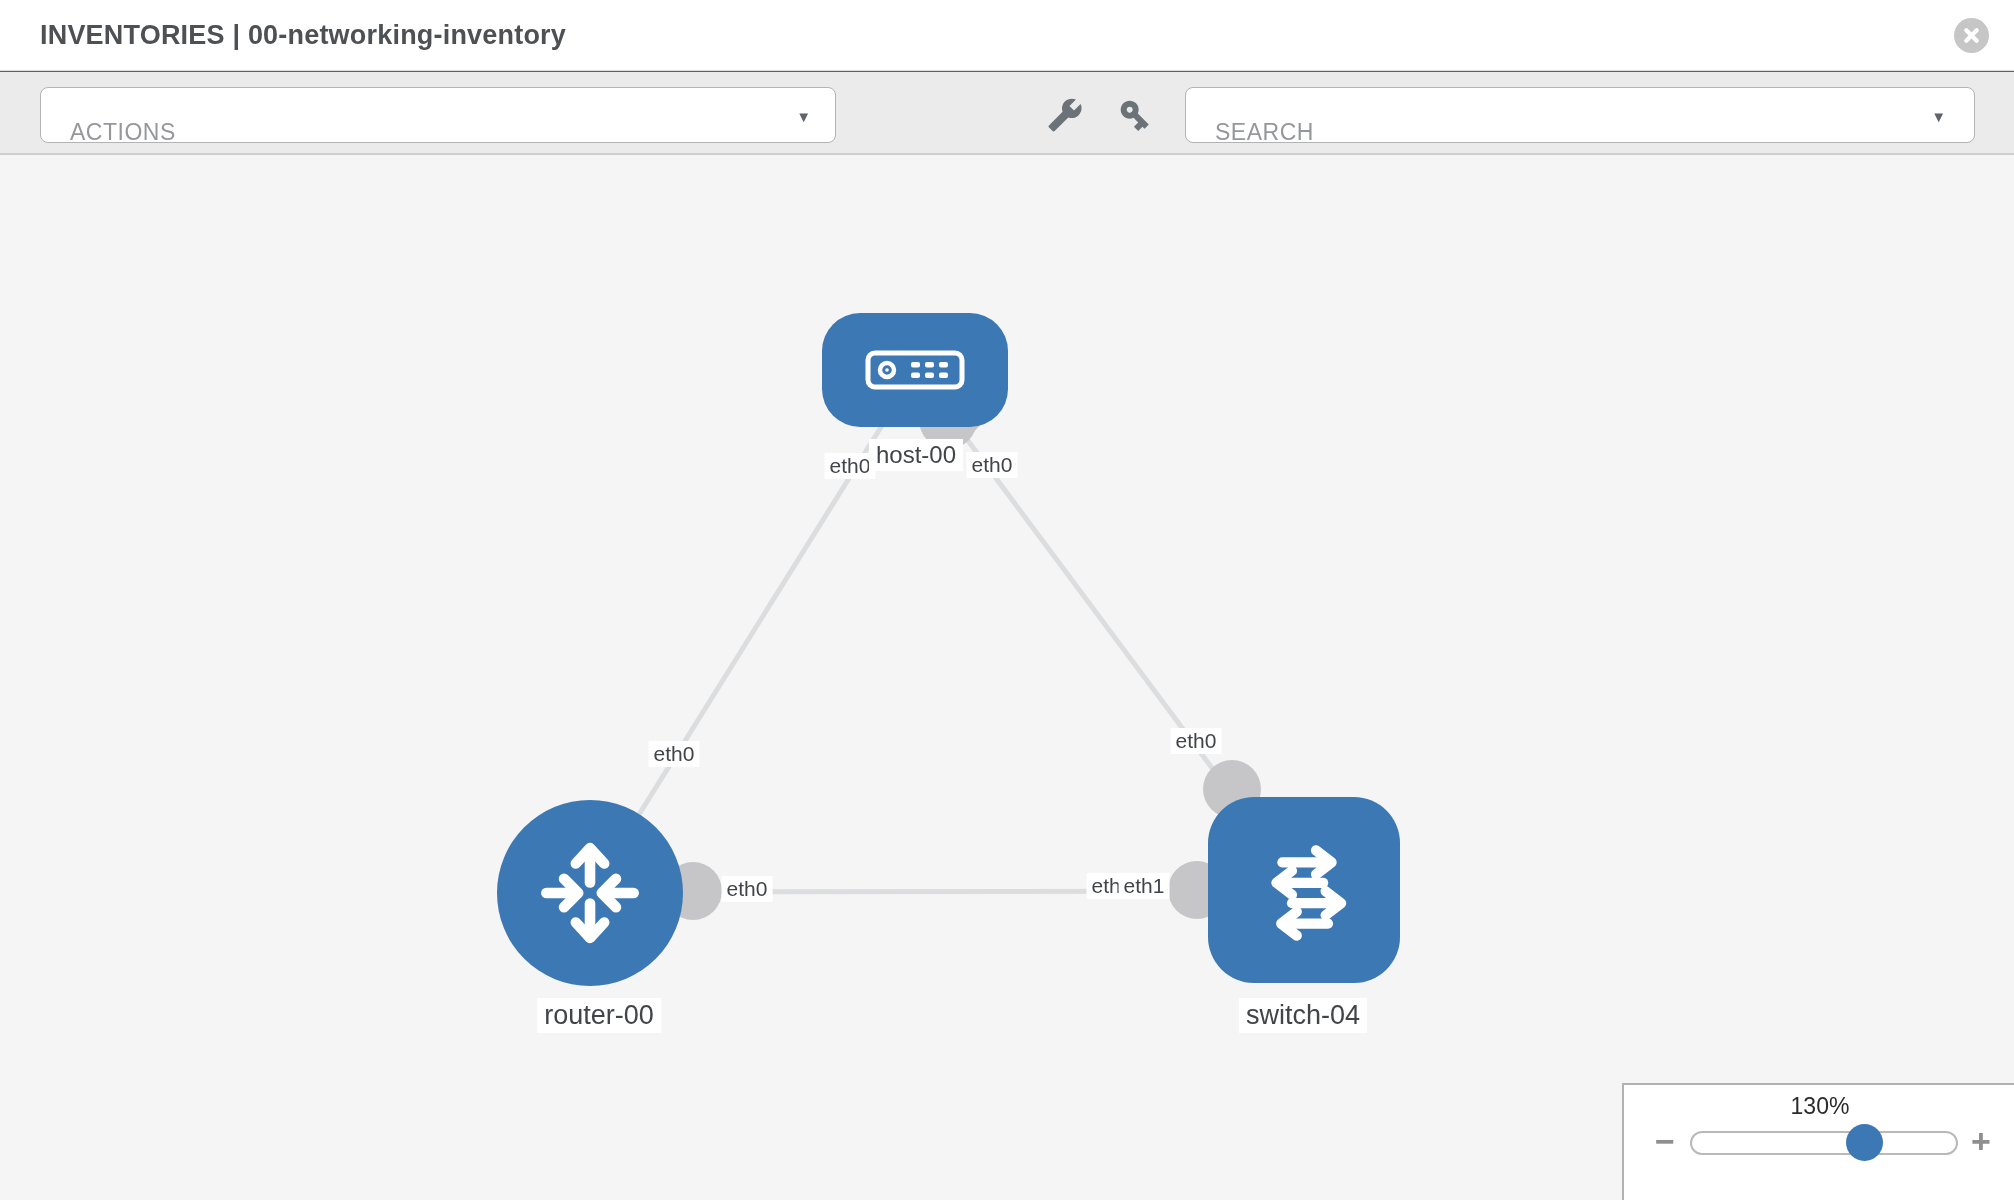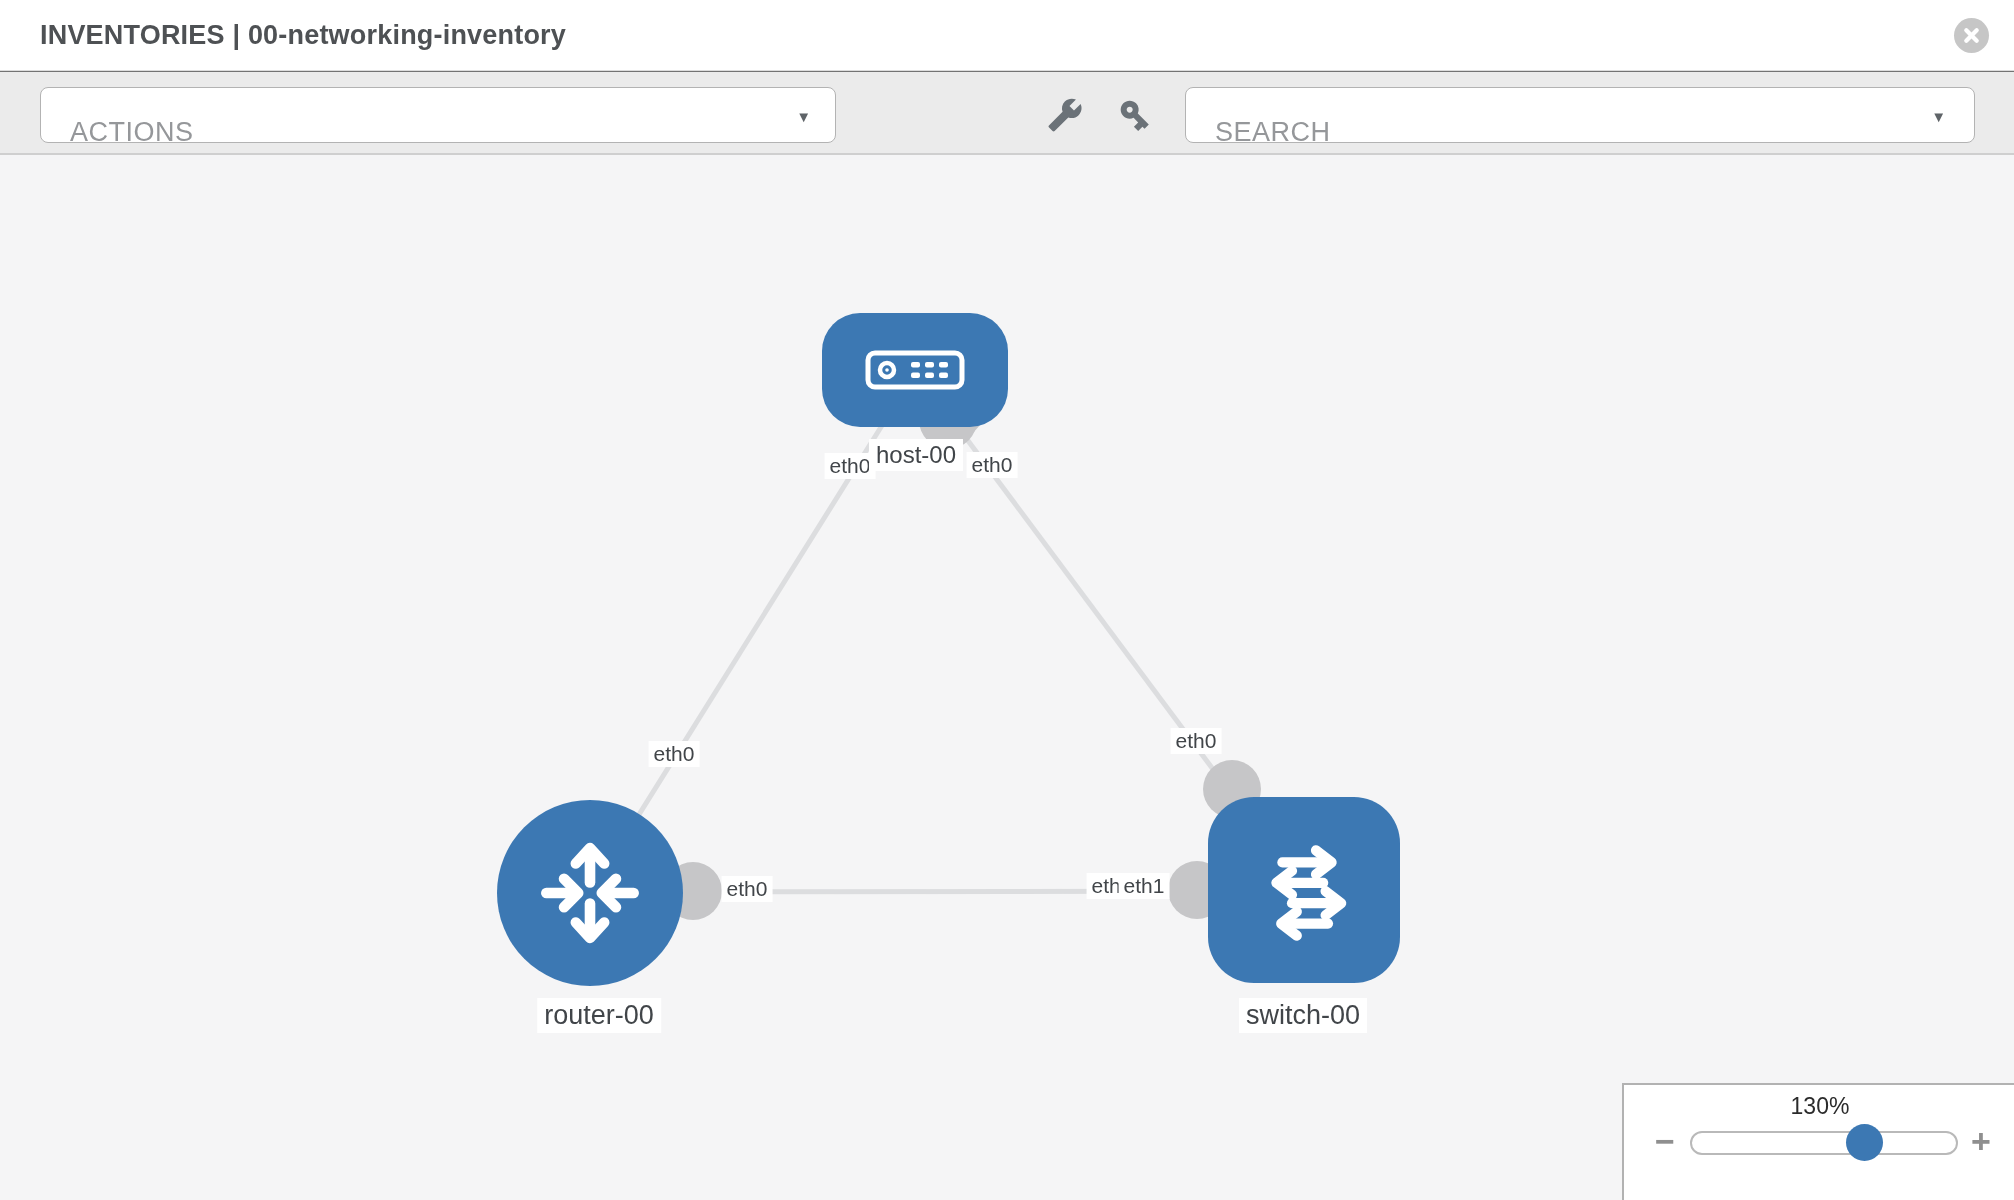--- a/index.html
+++ b/index.html
@@ -1,33 +1,33 @@
 <!DOCTYPE html>
 <html><head>
 <meta charset="utf-8">
 <style>
   * { margin:0; padding:0; box-sizing:border-box; }
   html,body { width:2014px; height:1200px; }
   body { font-family:"Liberation Sans", sans-serif; background:#ffffff; }
-  .page { position:relative; width:2014px; height:1200px; overflow:hidden; background:#737373; }
+  .page { position:relative; width:2014px; height:1200px; overflow:hidden; background:#4d7c0f; }
 
   
   .header { position:absolute; left:0; top:0; width:2014px; height:71px; background:#ffffff;
             border-bottom:1px solid #dcdcdc; z-index:20; }
   .header-title { position:absolute; left:40px; top:0; height:71px; display:flex; align-items:center;
                   font-size:27px; font-weight:bold; color:#4e5154; letter-spacing:0.2px; }
   .close-btn { position:absolute; left:1954px; top:18px; width:35px; height:35px; border-radius:50%;
                background:#c6c6c6; display:flex; align-items:center; justify-content:center; cursor:pointer; }
 
   
   .toolbar { position:absolute; left:0; top:72px; width:2014px; height:83px; background:#ebebeb;
              border-bottom:2px solid #cfcfcf; z-index:20; }
   .select-box { position:absolute; top:15px; height:56px; background:#ffffff; border:1px solid #b3b3b3;
                 border-radius:8px; display:flex; align-items:center; cursor:pointer; }
-  .select-box .select-label { padding-left:29px; font-size:27px; color:#95979a; letter-spacing:0.5px;margin-top:34px; }
+  .select-box .select-label { padding-left:29px; font-size:23px; color:#95979a; letter-spacing:0.5px;margin-top:34px; }
   .select-caret { position:absolute; top:0; height:56px; display:flex; align-items:center;
                   font-size:15px; color:#5f6468; }
   .actions-box { left:40px; width:796px; }
   .actions-box .select-caret { right:24px; }
   .search-box { left:1185px; width:790px; }
   .search-box .select-caret { right:28px; }
   .tool-icon-btn { position:absolute; top:24px; width:38px; height:38px; display:flex; align-items:center;
                    justify-content:center; cursor:pointer; background:transparent; border:none; }
   .wrench-btn { left:1046px; }
   .key-btn { left:1116px; }
@@ -159,21 +159,21 @@
         <polyline points="40,34 27,44 40,54"></polyline>
         <line x1="40" y1="61" x2="76" y2="61"></line>
         <polyline points="68,51 81,61 68,71"></polyline>
         <line x1="70" y1="78" x2="36" y2="78"></line>
         <polyline points="44,68 31,78 44,88"></polyline>
       </svg>
     </div>
 
     <div class="lbl node-lbl lbl-host">host-00</div>
     <div class="lbl node-lbl lbl-router">router-00</div>
-    <div class="lbl node-lbl lbl-switch">switch-00</div>
+    <div class="lbl node-lbl lbl-switch">switch-04</div>
 
     <div class="lbl iface-lbl if-host-l">eth0</div>
     <div class="lbl iface-lbl if-host-r">eth0</div>
     <div class="lbl iface-lbl if-router-t">eth0</div>
     <div class="lbl iface-lbl if-switch-t">eth0</div>
     <div class="lbl iface-lbl if-router-r">eth0</div>
     <div class="lbl iface-lbl if-switch-l0">eth0</div>
     <div class="lbl iface-lbl if-switch-l1">eth1</div>
   </div>
 

